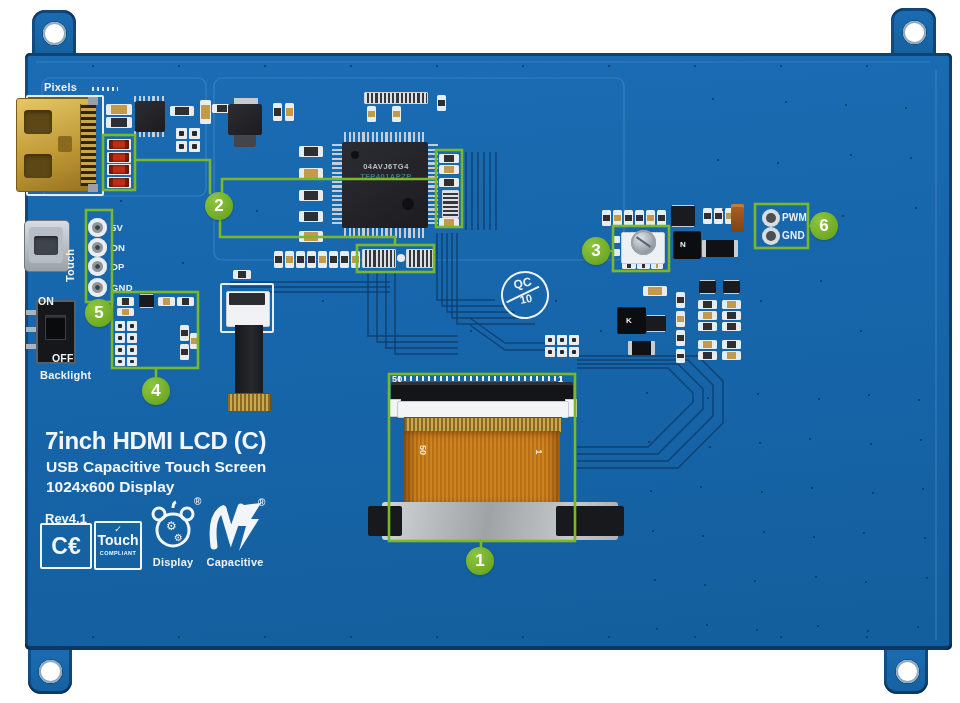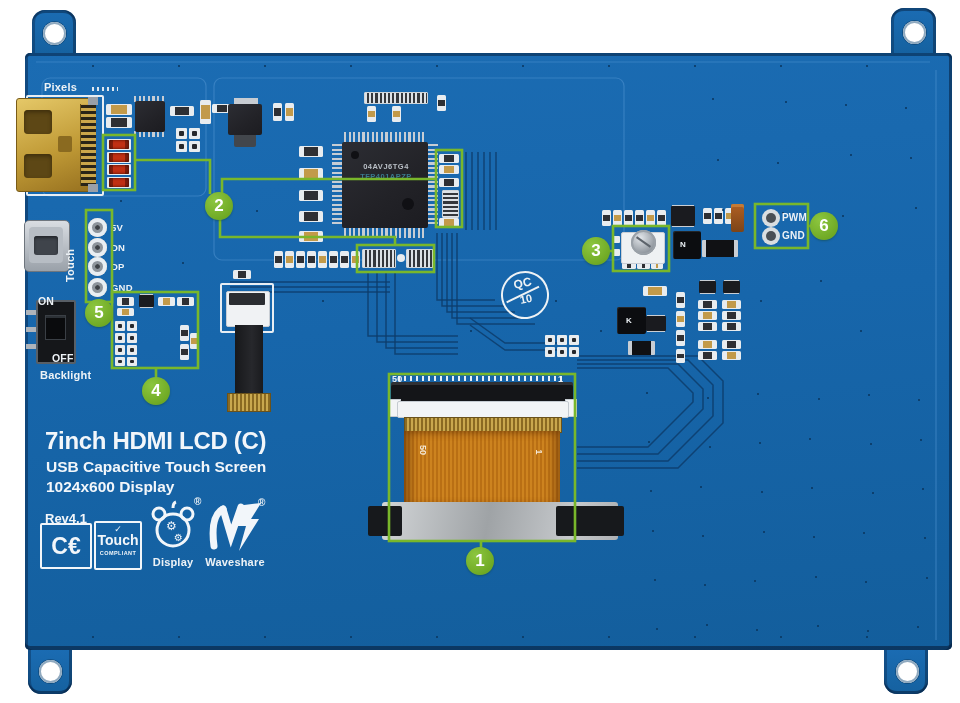--- a/index.html
+++ b/index.html
@@ -611,21 +611,21 @@
   <div class="sk" style="left:144px;top:556px;width:58px;text-align:center;font-size:11px;">Display</div>
 
   <svg class="abs" style="left:206px;top:500px;" width="58" height="54" viewBox="0 0 58 54">
     <g stroke="#f2f6fa" stroke-width="7" fill="none" stroke-linecap="round">
       <path d="M8 46 Q4 16 17 9"></path>
       <path d="M17 9 L25 36 L35 7"></path>
     </g>
     <polygon points="38,5 55,3 45,19 53,19 33,51 40,26 31,26" fill="#f2f6fa"></polygon>
   </svg>
   <div class="sk" style="left:258px;top:497px;font-size:10px;">®</div>
-  <div class="sk" style="left:202px;top:556px;width:66px;text-align:center;font-size:11px;">Waveshare</div>
+  <div class="sk" style="left:202px;top:556px;width:66px;text-align:center;font-size:11px;">Capacitive</div>
 
   <svg class="abs" width="960" height="703" style="left:0;top:0;">
     <g stroke="#79b72b" stroke-width="2.6" fill="none">
       <rect x="389" y="374" width="186" height="167"></rect>
       <rect x="103" y="135" width="32" height="55"></rect>
       <rect x="436" y="150" width="26" height="77"></rect>
       <rect x="357" y="245" width="77" height="27"></rect>
       <rect x="613" y="226" width="56" height="45"></rect>
       <rect x="112" y="292" width="86" height="76"></rect>
       <rect x="86" y="210" width="26" height="92"></rect>

